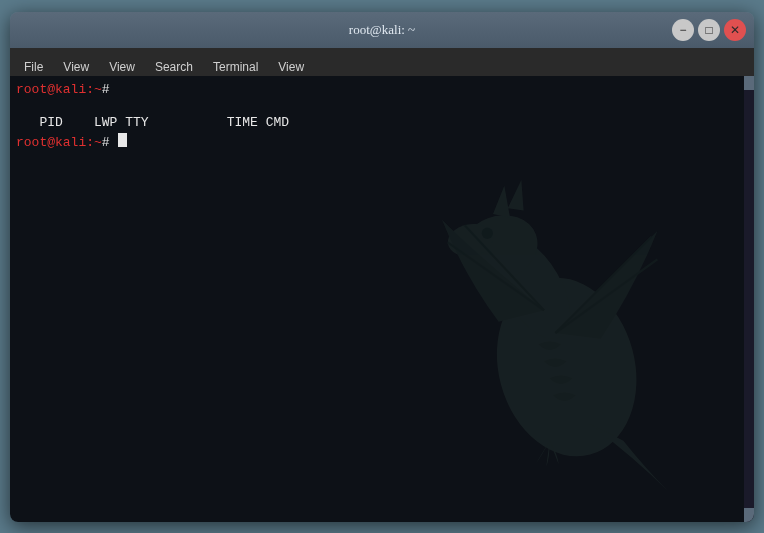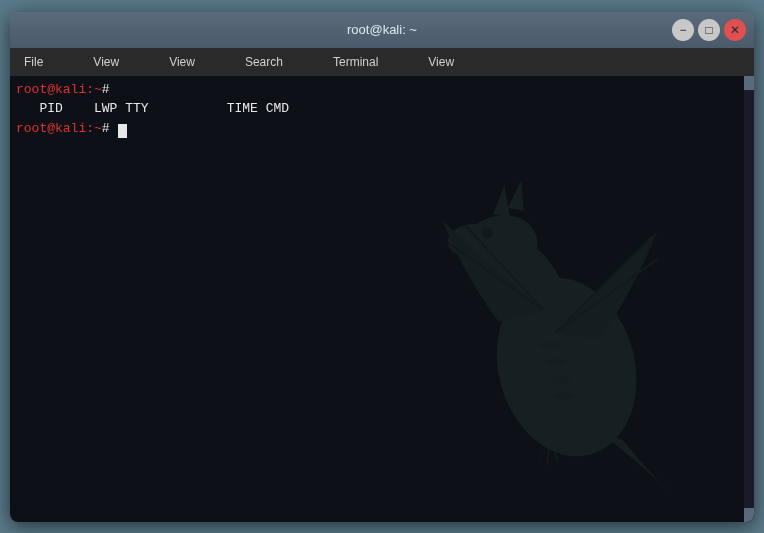--- a/index.html
+++ b/index.html
@@ -30,21 +30,21 @@
       height: 36px;
       display: flex;
       align-items: center;
       justify-content: center;
       position: relative;
       flex-shrink: 0;
     }
 
     .titlebar-title {
       color: #e0e8f0;
-      font-family: Liberation Sans, sans-serif;
+      font-family: Liberation Serif, serif;
       font-size: 13px;
       font-weight: 500;
     }
 
     .titlebar-buttons {
       position: absolute;
       right: 8px;
       top: 50%;
       transform: translateY(-50%);
       display: flex;
@@ -65,24 +65,23 @@
     }
 
     .btn-minimize { background: #c8c8c8; }
     .btn-maximize { background: #c8c8c8; }
     .btn-close { background: #e05050; }
 
     .menubar {
       background: #2a2a2a;
       height: 28px;
       display: flex;
-      align-items: center;
+      align-items: flex-end;
       padding: 0 4px;
       flex-shrink: 0;
-      gap: 30px;
     }
 
     .menu-item {
       color: #d0d0d0;
       font-family: sans-serif;
       font-size: 12px;
       padding: 2px 10px;
       cursor: pointer;
       border-radius: 3px;
     }
@@ -107,21 +106,21 @@
     .terminal-content {
       position: relative;
       z-index: 2;
       padding: 4px 6px;
       font-size: 13px;
       line-height: 1.5;
     }
 
     .line {
       display: flex;
-      align-items: flex-end;
+      align-items: flex-start;
       white-space: pre;
     }
 
     .prompt-user {
       color: #e03030;
     }
 
     .prompt-path {
       color: #e03030;
     }
@@ -131,20 +130,21 @@
     }
 
     .cmd-text {
       color: #e8e8e8;
     }
 
     .output-text {
       color: #e8e8e8;
       padding-left: 0;
       white-space: pre;
+      margin-top: 14px;
     }
 
     .cursor {
       display: inline-block;
       width: 9px;
       height: 14px;
       background: #e8e8e8;
       margin-left: 1px;
       vertical-align: text-bottom;
       animation: blink 1s step-end infinite;

